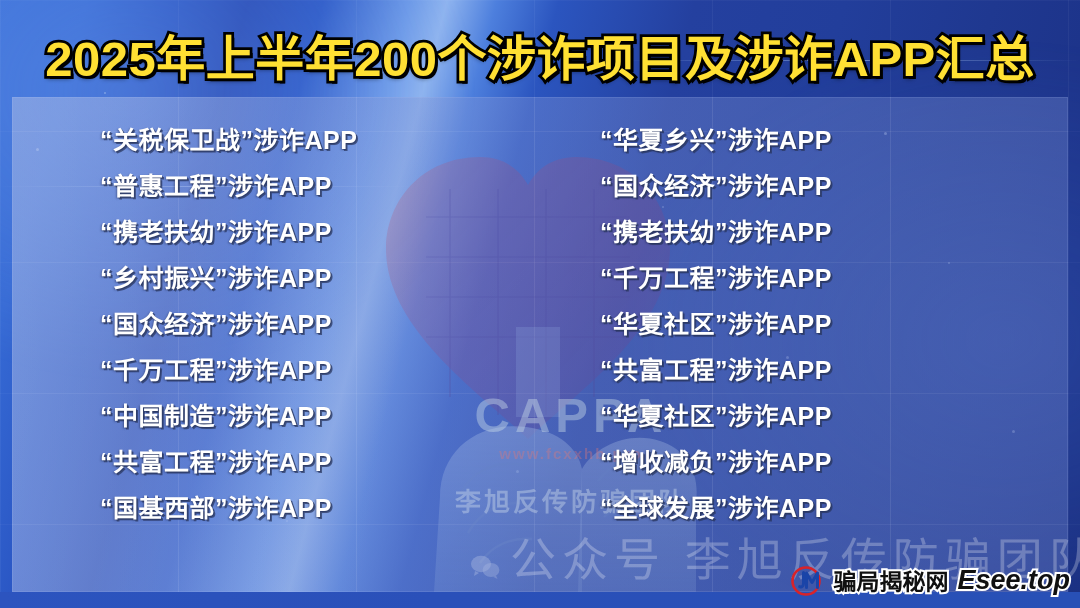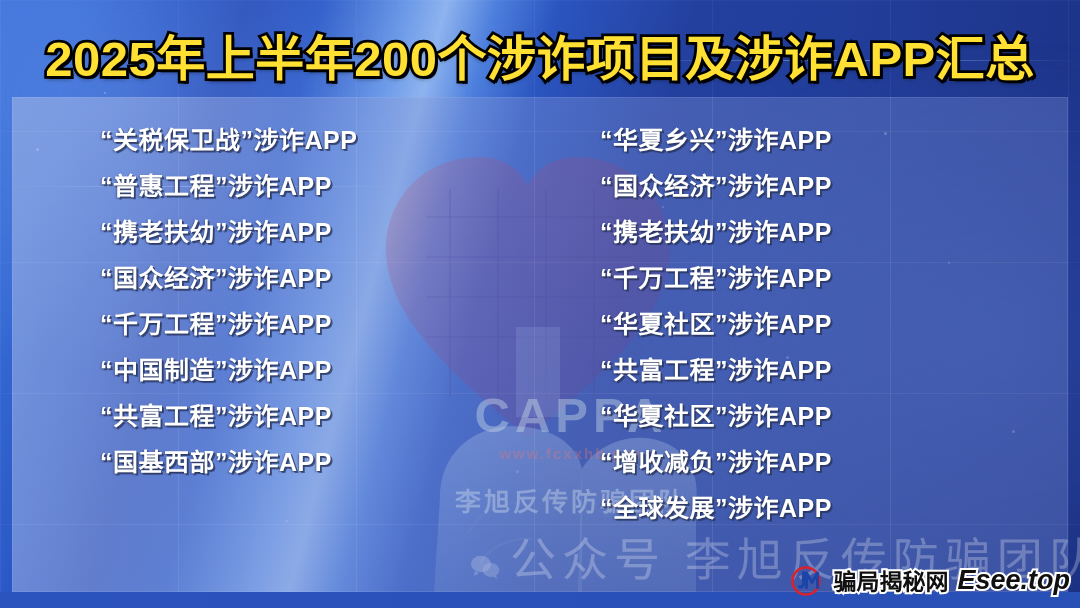--- a/index.html
+++ b/index.html
@@ -354,20 +354,23 @@
         <div class="row">
             <span class="row-text">“关税保卫战”涉诈APP</span>
           </div>
         <div class="row">
             <span class="row-text">“普惠工程”涉诈APP</span>
           </div>
         <div class="row">
             <span class="row-text">“携老扶幼”涉诈APP</span>
           </div>
         <div class="row">
+            <span class="row-text">“乡村振兴”涉诈APP</span>
+          </div>
+        <div class="row">
             <span class="row-text">“国众经济”涉诈APP</span>
           </div>
         <div class="row">
             <span class="row-text">“千万工程”涉诈APP</span>
           </div>
         <div class="row">
             <span class="row-text">“中国制造”涉诈APP</span>
           </div>
         <div class="row">
             <span class="row-text">“共富工程”涉诈APP</span>

